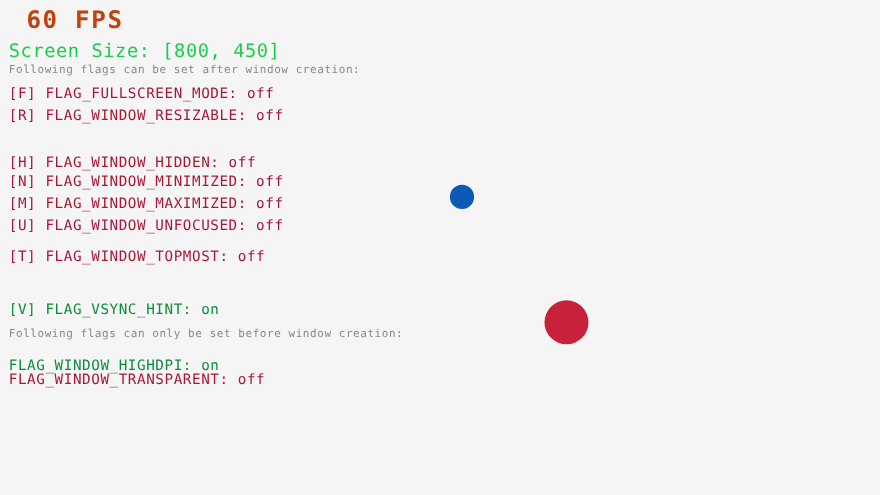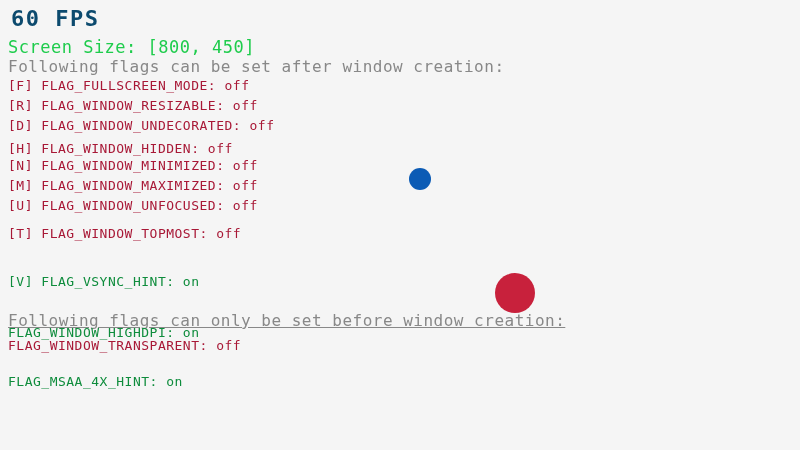--- a/index.html
+++ b/index.html
@@ -26,42 +26,42 @@
 
   
   .txt {
     position: absolute;
     white-space: pre;
     letter-spacing: 0.5px;
     line-height: 1;
   }
 
   #fps-counter {
-    left: 11px;
+    left: 24px;
     top: 8px;
     font-size: 22px;
     font-weight: bold;
     letter-spacing: 1.5px;
-    color: #0c4a6e;
+    color: #c2410c;
   }
 
   #screen-size-label {
     left: 8px;
     top: 39px;
     font-size: 17px;
     color: #1ecc4c;
   }
 
   .section-heading {
     left: 8px;
-    font-size: 16px;
+    font-size: 10px;
     color: #888888;
   }
   #heading-after { top: 59px; }
-  #heading-before { top: 313px; text-decoration: underline; }
+  #heading-before { top: 299px; }
 
   .flag-line {
     left: 8px;
     font-size: 13px;
   }
   .flag-off { color: #a81836; }
   .flag-on  { color: #0e8c3c; margin-top: 16px; }
 
   
   .ball {
@@ -91,40 +91,38 @@
   <div class="txt" id="fps-counter">60 FPS</div>
 
   <div class="txt" id="screen-size-label">Screen Size: [800, 450]</div>
 
   <div class="txt section-heading" id="heading-after">Following flags can be set after window creation:</div>
 
   <div class="txt flag-line flag-off" style="top:79px">[F] FLAG_FULLSCREEN_MODE: off</div>
 
   <div class="txt flag-line flag-off" style="top:99px">[R] FLAG_WINDOW_RESIZABLE: off</div>
 
-  <div class="txt flag-line flag-off" style="top:119px">[D] FLAG_WINDOW_UNDECORATED: off</div>
 
   <div class="txt flag-line flag-off" style="top:142px">[H] FLAG_WINDOW_HIDDEN: off</div>
 
   <div class="txt flag-line flag-off" style="top:179px">[M] FLAG_WINDOW_MAXIMIZED: off</div>
 
   <div class="txt flag-line flag-off" style="top:159px">[N] FLAG_WINDOW_MINIMIZED: off</div>
 
   <div class="txt flag-line flag-off" style="top:199px">[U] FLAG_WINDOW_UNFOCUSED: off</div>
 
   <div class="txt flag-line flag-off" style="top:227px">[T] FLAG_WINDOW_TOPMOST: off</div>
 
 
   <div class="txt flag-line flag-on" style="top:259px">[V] FLAG_VSYNC_HINT: on</div>
 
   <div class="txt section-heading" id="heading-before">Following flags can only be set before window creation:</div>
 
   <div class="txt flag-line flag-on" style="top:310px">FLAG_WINDOW_HIGHDPI: on</div>
 
   <div class="txt flag-line flag-off" style="top:339px">FLAG_WINDOW_TRANSPARENT: off</div>
 
-  <div class="txt flag-line flag-on" style="top:359px">FLAG_MSAA_4X_HINT: on</div>
 
   <div class="ball" id="ball-blue"></div>
 
   <div class="ball" id="ball-red"></div>
 
 </div>
 
 </body></html>

